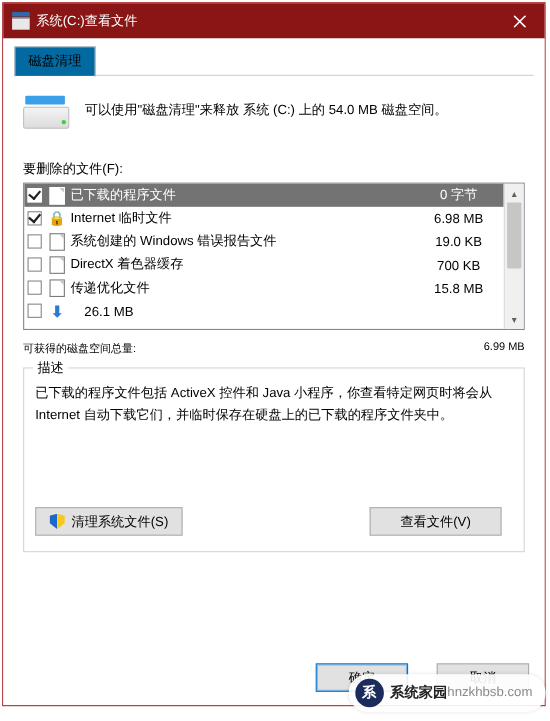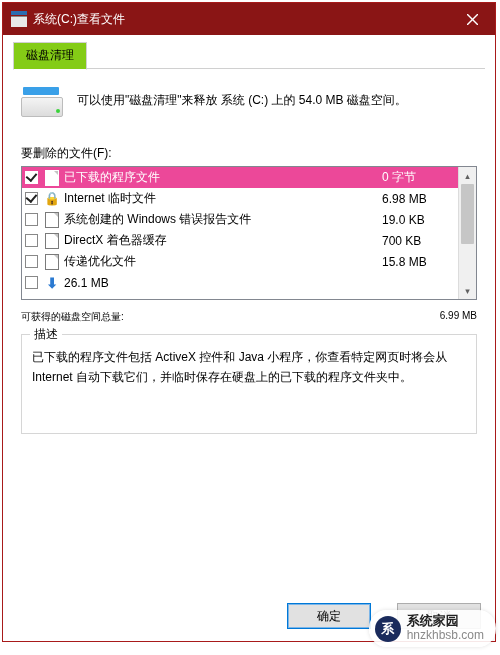--- a/index.html
+++ b/index.html
@@ -8,39 +8,39 @@
   .titlebar{height:32px;background:#8a1515;display:flex;align-items:center;color:#fff}
   .titlebar .ticon{width:16px;height:16px;margin:0 6px 0 8px;display:flex;flex-direction:column}
   .titlebar .ticon .bar1{height:4px;background:#2b6cb0;margin-bottom:1px}
   .titlebar .ticon .bar2{height:11px;background:#e8e8e8;border-top:1px solid #888}
   .title{flex:1;font-size:12px}
   .closebtn{width:46px;height:32px;display:flex;align-items:center;justify-content:center;color:#fff;font-size:14px}
   .closebtn svg{width:11px;height:11px;stroke:#fff;stroke-width:1.4}
   .body{position:absolute;left:0;right:0;top:32px;bottom:0;background:#fff}
   .tabstrip{position:relative;height:26px;margin:8px 10px 0 10px}
   .tabstrip .baseline{position:absolute;left:0;right:0;bottom:0;border-bottom:1px solid #d0d0d0}
-  .tab{position:absolute;left:0;bottom:-1px;padding:4px 12px 5px 12px;border:1px solid #d0d0d0;border-bottom:1px solid #fff;background:#84cc16;font-size:12px}
+  .tab{position:absolute;left:0;bottom:-1px;padding:4px 12px 5px 12px;border:1px solid #d0d0d0;border-bottom:1px solid #fff;background:#0369a1;font-size:12px}
   .content{padding:10px 18px 0 18px}
   .intro{display:flex;align-items:flex-start;margin:8px 0 20px 0}
   .drive-icon{width:42px;height:38px;margin-right:14px;position:relative}
   .drive-icon .top{position:absolute;left:2px;top:0;width:36px;height:8px;background:#3aa0e8;border-radius:1px}
   .drive-icon .mid{position:absolute;left:0;top:10px;width:40px;height:18px;background:linear-gradient(#f4f4f4,#dcdcdc);border:1px solid #bcbcbc;border-radius:2px}
   .drive-icon .led{position:absolute;right:3px;top:22px;width:4px;height:4px;background:#3ad23a;border-radius:50%}
   .intro-text{flex:1;padding-top:4px;font-size:12px;line-height:1.6}
   .section-label{margin:6px 0 4px 0;font-size:12px}
   .filelist{border:1px solid #828790;height:132px;display:flex}
   .filelist .rows{flex:1;overflow:hidden}
   .row{display:flex;align-items:center;height:21px;padding:0 4px 0 3px}
-  .row.sel{background:#ec4899;color:#fff}
+  .row.sel{background:#737373;color:#fff}
   .row .cb{width:13px;height:13px;border:1px solid #888;background:#fff;margin-right:6px;position:relative;box-sizing:border-box}
   .row.sel .cb{border-color:#fff}
   .row .cb.checked::after{content:"";position:absolute;left:2px;top:-1px;width:5px;height:8px;border:solid #222;border-width:0 2px 2px 0;transform:rotate(40deg)}
   .row .ricon{width:16px;height:16px;margin-right:4px;display:flex;align-items:center;justify-content:center}
   .row .name{flex:1;font-size:12px;white-space:nowrap;overflow:hidden}
-  .row .size{width:70px;text-align:left;font-size:12px;padding-right:2px}
+  .row .size{width:70px;text-align:center;font-size:12px;padding-right:2px}
   .scroll{width:17px;background:#f0f0f0;border-left:1px solid #dcdcdc;display:flex;flex-direction:column}
   .scroll .arr{height:17px;display:flex;align-items:center;justify-content:center;color:#606060;font-size:9px}
   .scroll .thumb{margin:0 2px;background:#c6c6c6;border-radius:1px;height:60px}
   .totalrow{display:flex;margin:10px 0 10px 0;font-size:10px}
   .totalrow .lab{flex:1}
   .totalrow .val{width:100px;text-align:right}
   .group{border:1px solid #d6d6d6;padding:12px 20px 14px 10px;margin-top:4px;position:relative}
   .group .legend{position:absolute;top:-9px;left:8px;background:#fff;padding:0 4px;font-size:12px}
   .desc{font-size:12px;line-height:1.7;min-height:72px}
   .btnrow{display:flex;justify-content:space-between;margin-top:42px}
@@ -52,21 +52,21 @@
   .dlg-buttons{position:absolute;right:14px;bottom:12px;display:flex}
   .dlg-buttons .btn{min-width:84px;margin-left:26px}
   .dlg-buttons .btn.def{border:1px solid #0078d7;box-shadow:inset 0 0 0 1px #7bb5e8}
   .ic-page{width:12px;height:14px;background:#fff;border:1px solid #7a7a7a;position:relative}
   .ic-page::after{content:"";position:absolute;top:0;right:0;border-top:4px solid #c4c4c4;border-left:4px solid transparent}
   .ic-page.sel{border-color:#fff}
   .ic-lock{color:#d7a72a;font-size:13px}
   .ic-down{color:#2b7ad1;font-size:14px;font-weight:bold}
   .watermark{position:absolute;right:4px;bottom:8px;background:rgba(255,255,255,0.9);border-radius:18px;padding:4px 12px 4px 6px;display:flex;align-items:center;box-shadow:0 0 4px rgba(0,0,0,0.12)}
   .watermark .logo{width:26px;height:26px;border-radius:50%;background:#1a2b5c;color:#fff;display:flex;align-items:center;justify-content:center;font-weight:bold;font-size:13px;margin-right:6px}
-  .watermark .txt{display:flex;flex-direction:column;line-height:1.15}
+  .watermark .txt{display:flex;flex-direction:row;line-height:1.15}
   .watermark .t1{font-size:13px;font-weight:600;color:#222}
   .watermark .t2{font-size:12px;color:#8a8a8a}
 </style>
 </head>
 <body>
 
 <div class="page">
   <div class="win">
     <div class="titlebar">
       <div class="ticon">
@@ -155,20 +155,32 @@
         </div>
 
         <div class="totalrow">
           <div class="lab">可获得的磁盘空间总量:</div>
           <div class="val">6.99 MB</div>
         </div>
 
         <div class="group">
           <div class="legend">描述</div>
           <div class="desc">已下载的程序文件包括 ActiveX 控件和 Java 小程序，你查看特定网页时将会从 Internet 自动下载它们，并临时保存在硬盘上的已下载的程序文件夹中。</div>
+          <div class="btnrow">
+            <div class="btn">
+              <span class="shield">
+                  <span class="half l"></span>
+                  <span class="half r"></span>
+                </span>
+              <span>清理系统文件(S)</span>
+            </div>
+            <div class="btn">
+              <span>查看文件(V)</span>
+            </div>
+          </div>
         </div>
       </div>
 
       <div class="dlg-buttons">
         <div class="btn def">
             <span>确定</span>
           </div>
         <div class="btn">
             <span>取消</span>
           </div>

